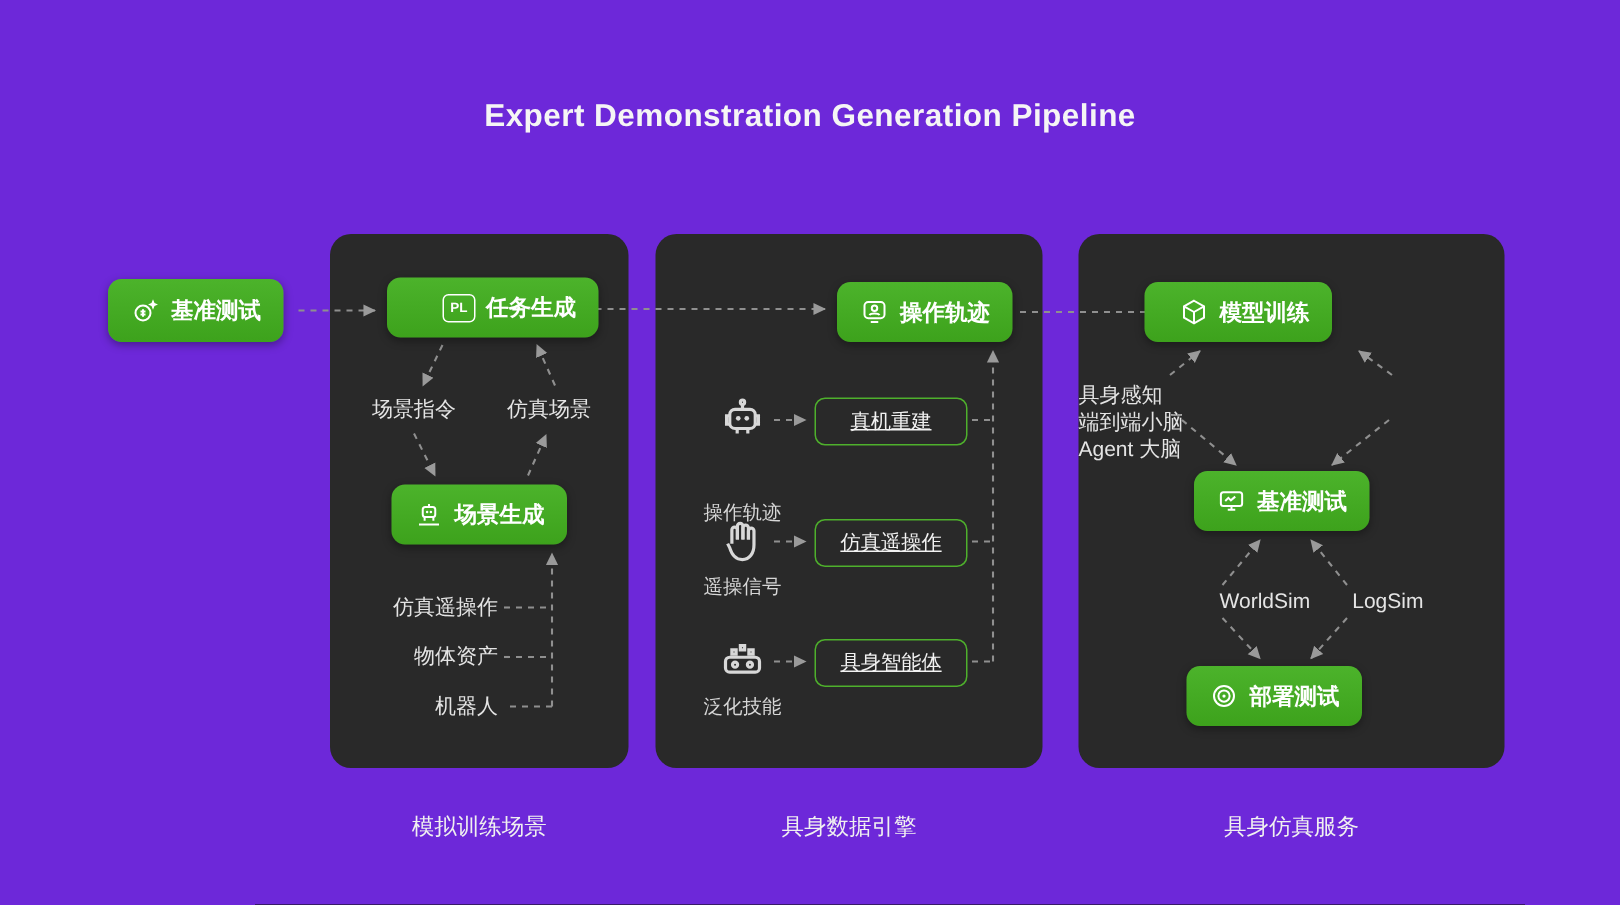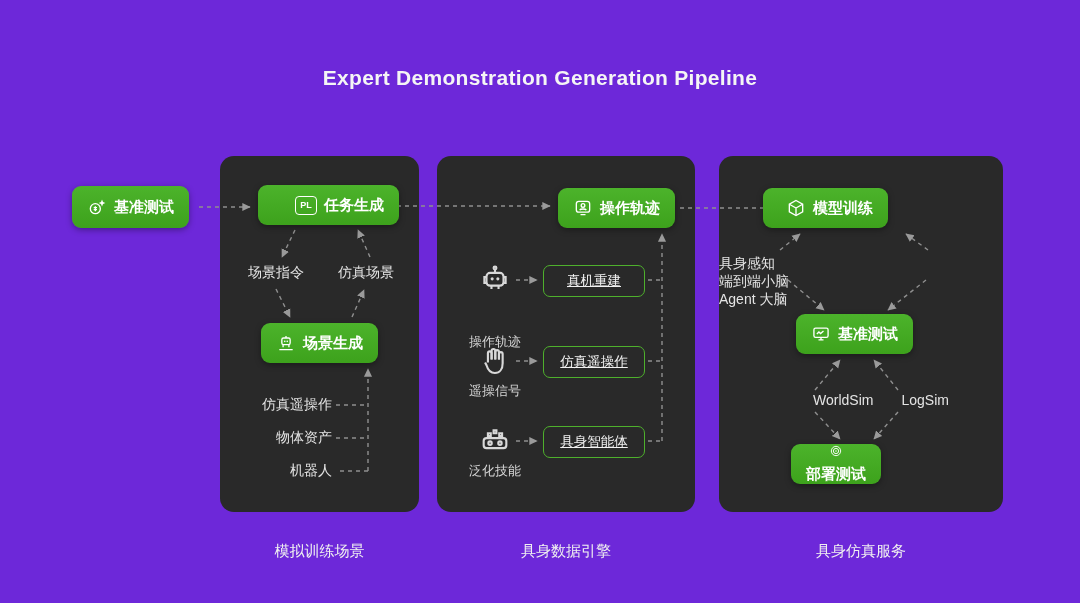--- a/index.html
+++ b/index.html
@@ -194,21 +194,21 @@
       <path d="M7 12l2.5-2.5 2 2L15 8.5"></path>
     </svg>
     <span>基准测试</span>
   </div>
 
   <div class="sims">
     <span>WorldSim</span>
     <span>LogSim</span>
   </div>
 
-  <div class="btn-green" style="left:791px;top:444px;flex-direction:column;">
+  <div class="btn-green" style="left:791px;top:444px;">
     <svg class="ic" width="20" height="20" viewBox="0 0 24 24" stroke="#fff" stroke-width="1.6" fill="none">
       <circle cx="12" cy="12" r="8"></circle>
       <circle cx="12" cy="12" r="4.5"></circle>
       <circle cx="12" cy="12" r="1.3" fill="#fff" stroke="none"></circle>
     </svg>
     <span>部署测试</span>
   </div>
 
   <div class="cap" style="left:220px;width:199px;">模拟训练场景</div>
   <div class="cap" style="left:437px;width:258px;">具身数据引擎</div>

